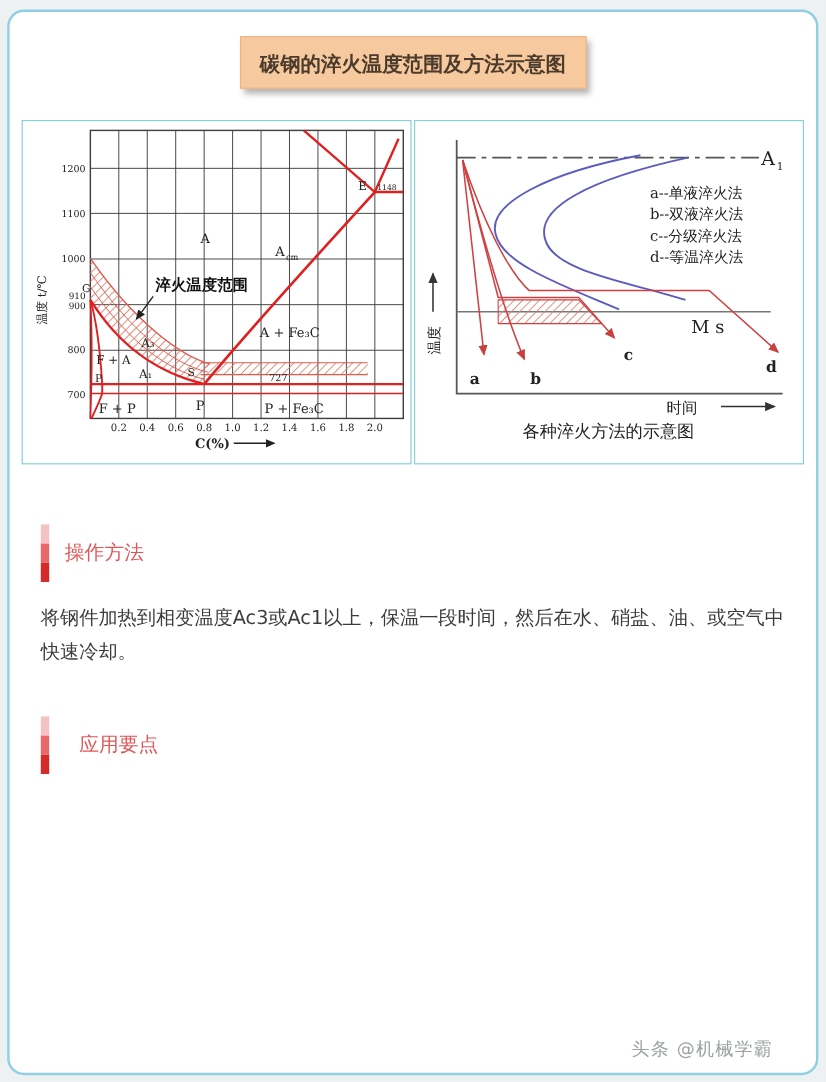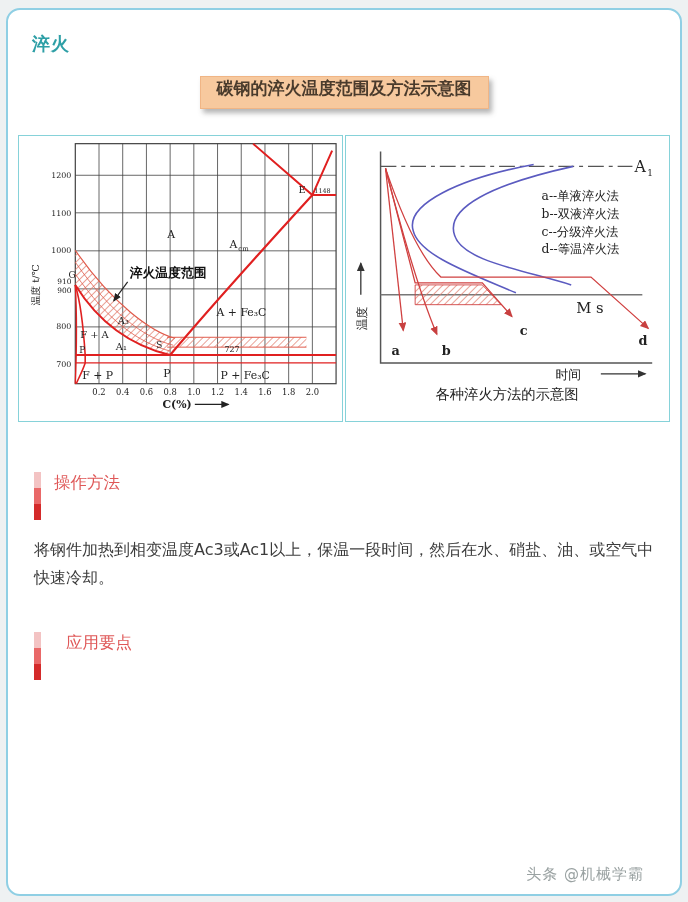--- a/index.html
+++ b/index.html
@@ -9,29 +9,29 @@
     background:#ffffff; border:2px solid #8fcfe4; border-radius:14px;
     overflow:hidden;
   }
   .page-title {
     margin:22px 0 0 24px; font-size:18px; font-weight:bold; color:#2e9fa6;
     letter-spacing:1px;
   }
   .banner-wrap { text-align:center; margin-top:20px; }
   .banner {
     display:inline-block; background:#f7c99e; border:1px solid #f0b585;
-    padding:0 16px 8px 16px; font-size:17px; font-weight:bold; color:#4a3b2c;
+    padding:11px 16px 8px 16px; font-size:17px; font-weight:bold; color:#4a3b2c;
     box-shadow:3px 4px 5px rgba(90,90,90,0.45);
   }
   .panels { display:flex; gap:2px; padding:0 10px; margin-top:26px;text-align:right; }
   .panel {
     width:325px; height:287px; border:1px solid #86d2d9; background:#fff;
   }
   .section { padding:0 26px; }
-  .sec-head { display:flex; align-items:flex-start; margin-top:50px; }
+  .sec-head { display:flex; align-items:center; margin-top:50px; }
   .sec-head.tight { margin-top:40px;gap:12px; }
   .bars { width:7px; display:flex; flex-direction:column; }
   .bar1 { height:16px; background:#f3c3c3; }
   .bar2 { height:16px; background:#e96868; }
   .bar3 { height:16px; background:#d42a2a; }
   .sec-title { margin-left:13px; font-size:16.5px; color:#df5858; }
   .sec-body {
     margin-top:16px; font-size:16px; color:#3c3c3c; line-height:1.75;
   }
   .bullets { margin-top:14px; list-style:none; }
@@ -48,21 +48,20 @@
     color:#9aa2a2; letter-spacing:1px;
   }
   svg text { font-family:"DejaVu Serif", serif; fill:#222; }
   svg .cn-bold { font-family:"DejaVu Sans", sans-serif; font-weight:bold; fill:#111; }
 </style>
 </head>
 <body>
 
 <div class="card">
 
-  <div class="page-title">淬火</div>
 
   <div class="banner-wrap">
     <div class="banner">碳钢的淬火温度范围及方法示意图</div>
   </div>
 
   <div class="panels">
 
     <div class="panel">
       <svg width="323" height="285" viewBox="0 0 327 287">
         <defs>

